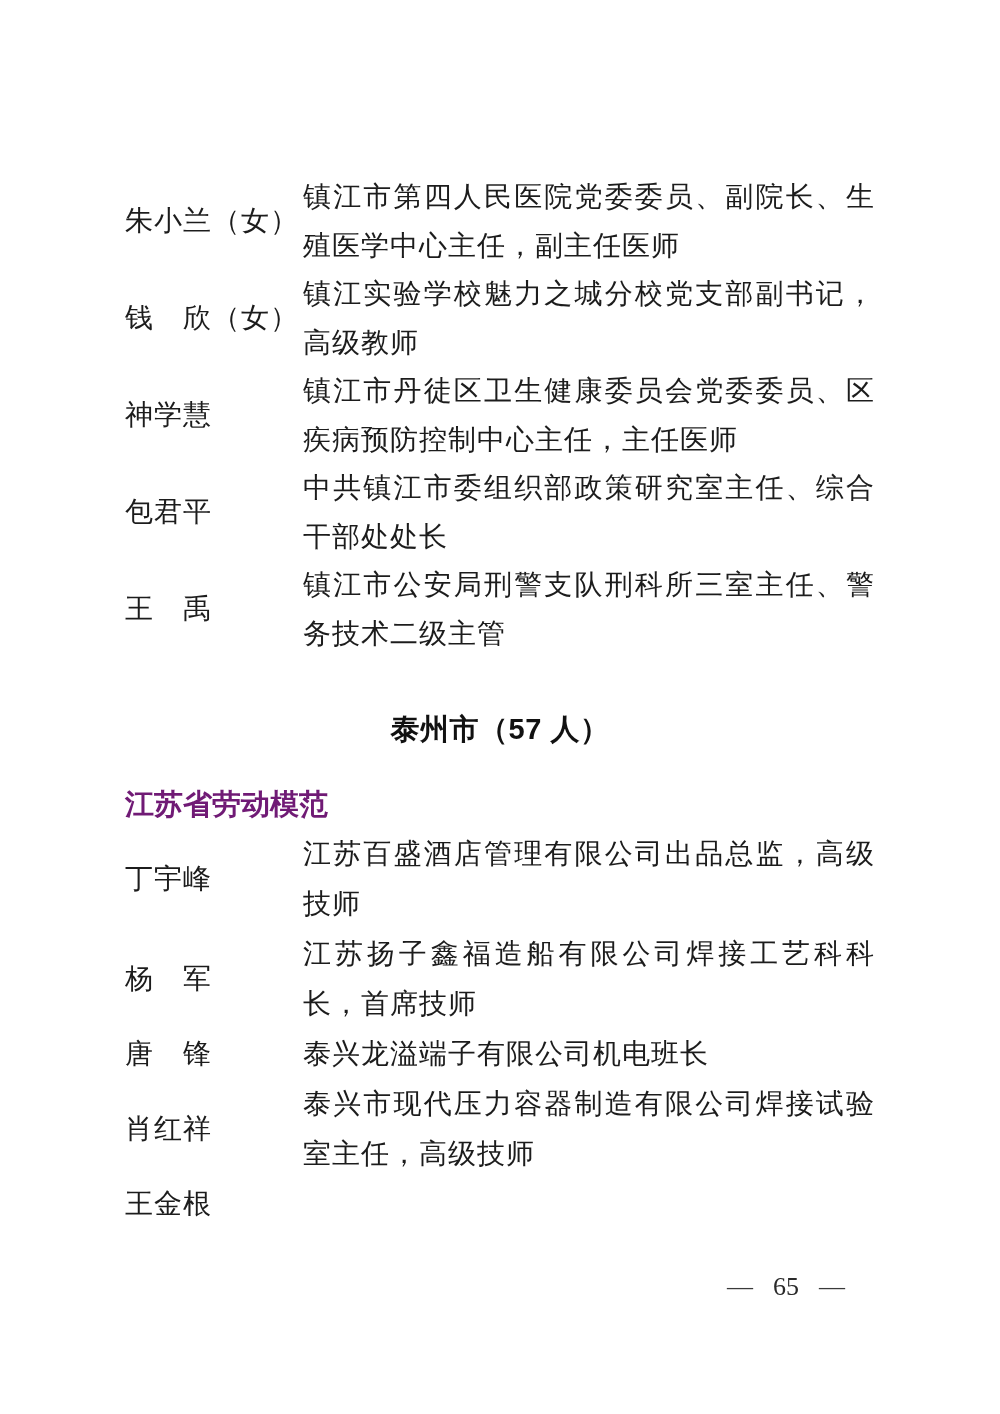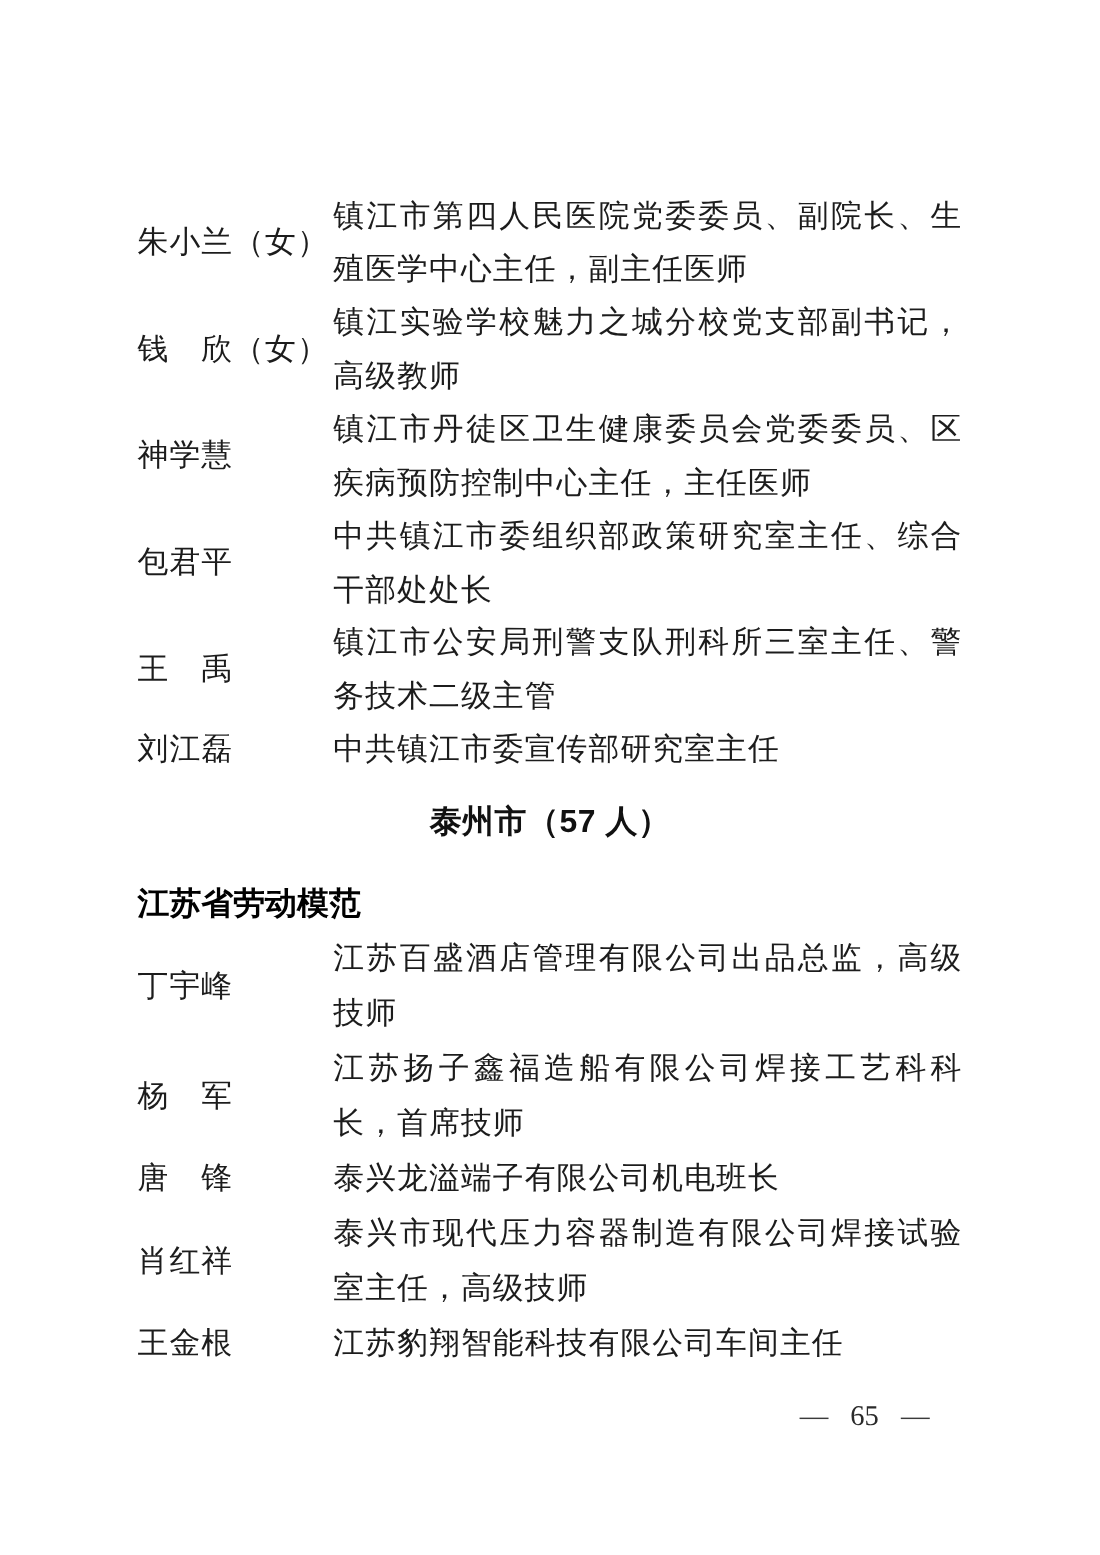--- a/index.html
+++ b/index.html
@@ -34,36 +34,36 @@
     flex: 0 0 178px;
     white-space: pre;
   }
   .entry .desc {
     width: 572px;
     flex: 1 1 auto;
     text-align: justify;
     text-justify: inter-character;
   }
   .city-heading {
-    margin-top: 16px;
+    margin-top: 47px;
     text-align: center;
     font-family: "Liberation Sans", "DejaVu Sans", sans-serif;
     font-weight: bold;
     font-size: 29px;
     line-height: 48.5px;
     color: #111111;
     letter-spacing: 0.5px;
   }
   .award-heading {
     margin-top: 26.5px;
     font-family: "Liberation Sans", "DejaVu Sans", sans-serif;
     font-weight: bold;
     font-size: 29px;
     line-height: 48.5px;
-    color: #000000;
+    color: #701a75;
     letter-spacing: 0;
   }
   .group2 {
     margin-top: 0.5px;
     font-family: Liberation Serif, serif;
   }
   .group2 .entry {
     line-height: 50px;
   }
   .footer {
@@ -101,24 +101,20 @@
       <div class="desc">镇江市丹徒区卫生健康委员会党委委员、区疾病预防控制中心主任，主任医师</div>
     </div>
     <div class="entry">
       <div class="name">包君平</div>
       <div class="desc">中共镇江市委组织部政策研究室主任、综合干部处处长</div>
     </div>
     <div class="entry">
       <div class="name">王　禹</div>
       <div class="desc">镇江市公安局刑警支队刑科所三室主任、警务技术二级主管</div>
     </div>
-    <div class="entry">
-      <div class="name">刘江磊</div>
-      <div class="desc">中共镇江市委宣传部研究室主任</div>
-    </div>
 
     <div class="city-heading"><span>泰州市</span><span>（57 人）</span></div>
 
     <div class="award-heading">江苏省劳动模范</div>
 
     <div class="group2">
       <div class="entry">
         <div class="name">丁宇峰</div>
         <div class="desc">江苏百盛酒店管理有限公司出品总监，高级技师</div>
       </div>
@@ -129,21 +125,20 @@
       <div class="entry">
         <div class="name">唐　锋</div>
         <div class="desc">泰兴龙溢端子有限公司机电班长</div>
       </div>
       <div class="entry">
         <div class="name">肖红祥</div>
         <div class="desc">泰兴市现代压力容器制造有限公司焊接试验室主任，高级技师</div>
       </div>
       <div class="entry">
         <div class="name">王金根</div>
-        <div class="desc">江苏豹翔智能科技有限公司车间主任</div>
       </div>
     </div>
 
   </div>
 
   <div class="footer">
     <span class="dash">—</span>
     <span class="num">65</span>
     <span class="dash">—</span>
   </div>

